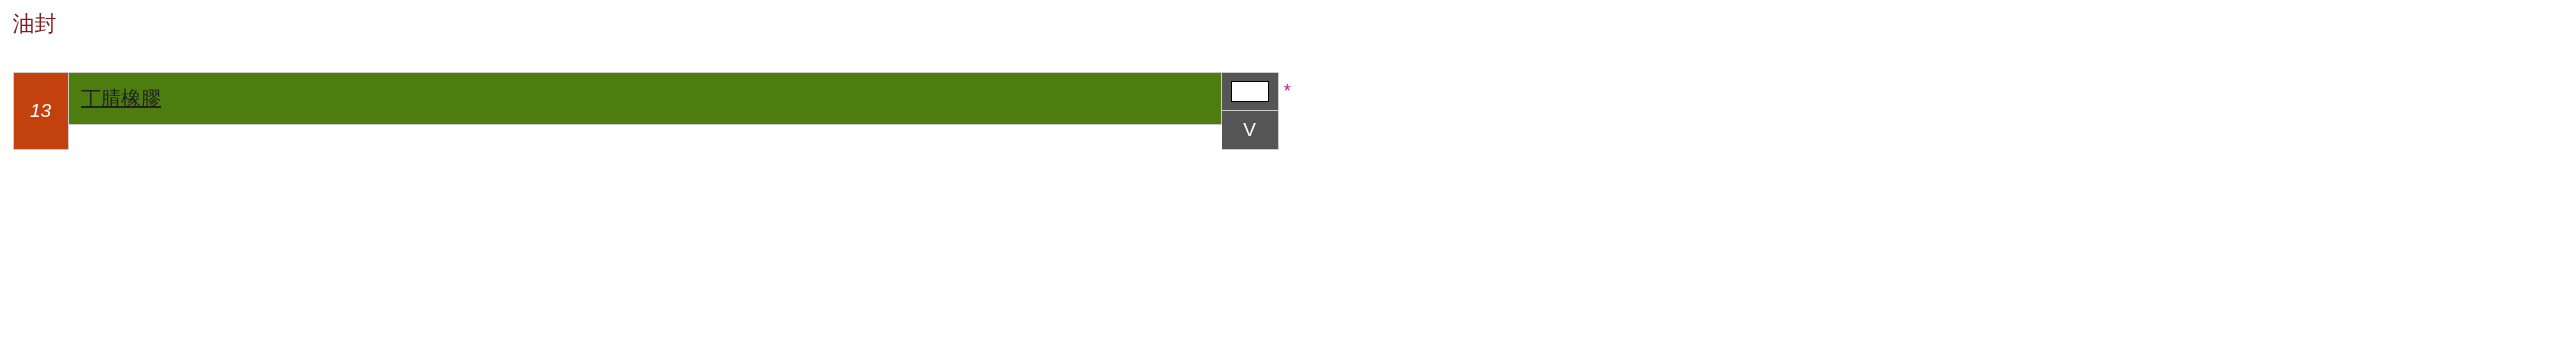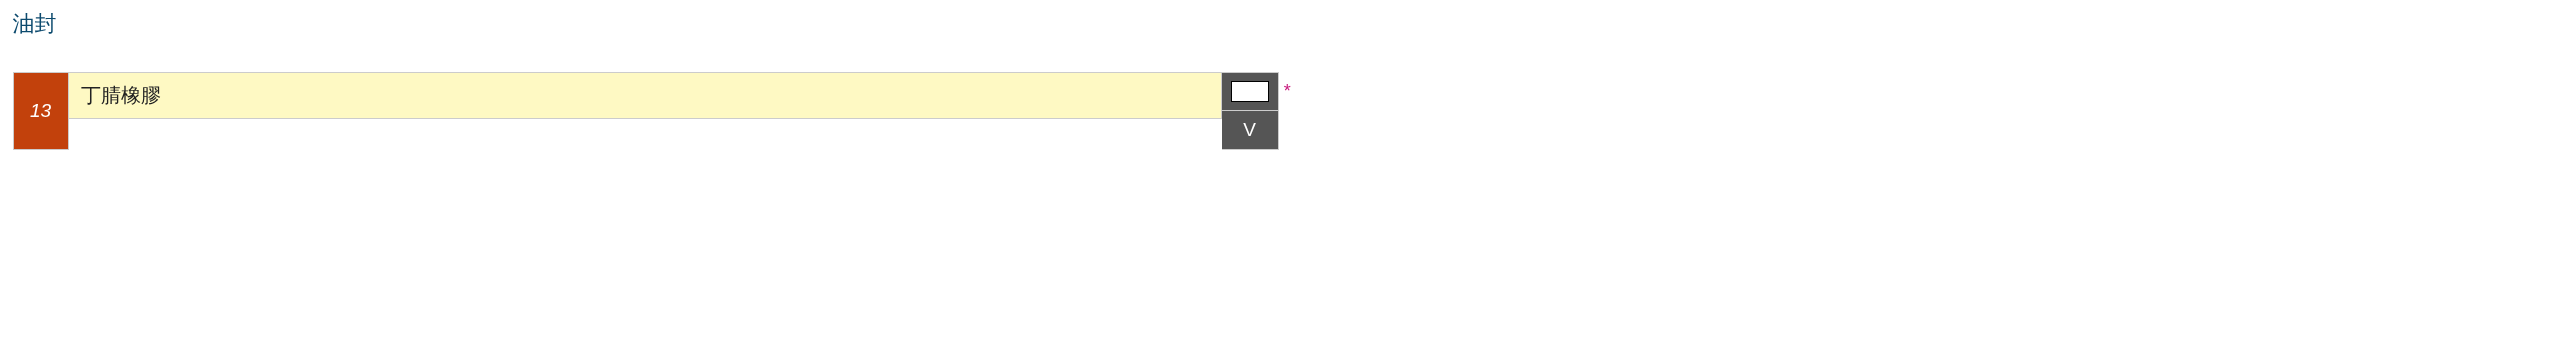--- a/index.html
+++ b/index.html
@@ -3,21 +3,21 @@
   <meta charset="utf-8">
   <style>
     * { box-sizing: border-box; margin: 0; padding: 0; }
     body {
       background: #fff;
       font-family: "Microsoft YaHei", "PingFang TC", Arial, sans-serif;
       width: 2576px;
       height: 338px;
     }
     .section-title {
-      color: #0c4a6e;
+      color: #7f1d1d;
       font-size: 22px;
       font-weight: 400;
       padding: 9.4px 12.5px 11.5px 12.5px;
     }
     .grid {
       display: flex;
       margin: 21px 0 0 12.5px;
     }
     .num-cell {
       background: #c2410c;
@@ -29,29 +29,30 @@
       font-size: 19px;
       border: 0.5px solid #ccc;
       font-style: italic;
     }
     .content-col {
       display: flex;
       flex-direction: column;
       width: 1153px;
     }
     .content-row {
-      background: #fef9c3;
+      background: #4d7c0f;
       border: 0.5px solid #ccc;
       border-left: none;
       padding: 7.3px 12.5px;
       font-size: 20px;
       color: #222;
-      height: 47px;
+      height: 53px;
       display: flex;
       align-items: center;
+      text-decoration: underline;
     }
     .content-row + .content-row { border-top: none; }
     .code-col {
       display: flex;
       flex-direction: column;
       width: 57px;
     }
     .code-cell {
       background: #555;
       color: #fff;

